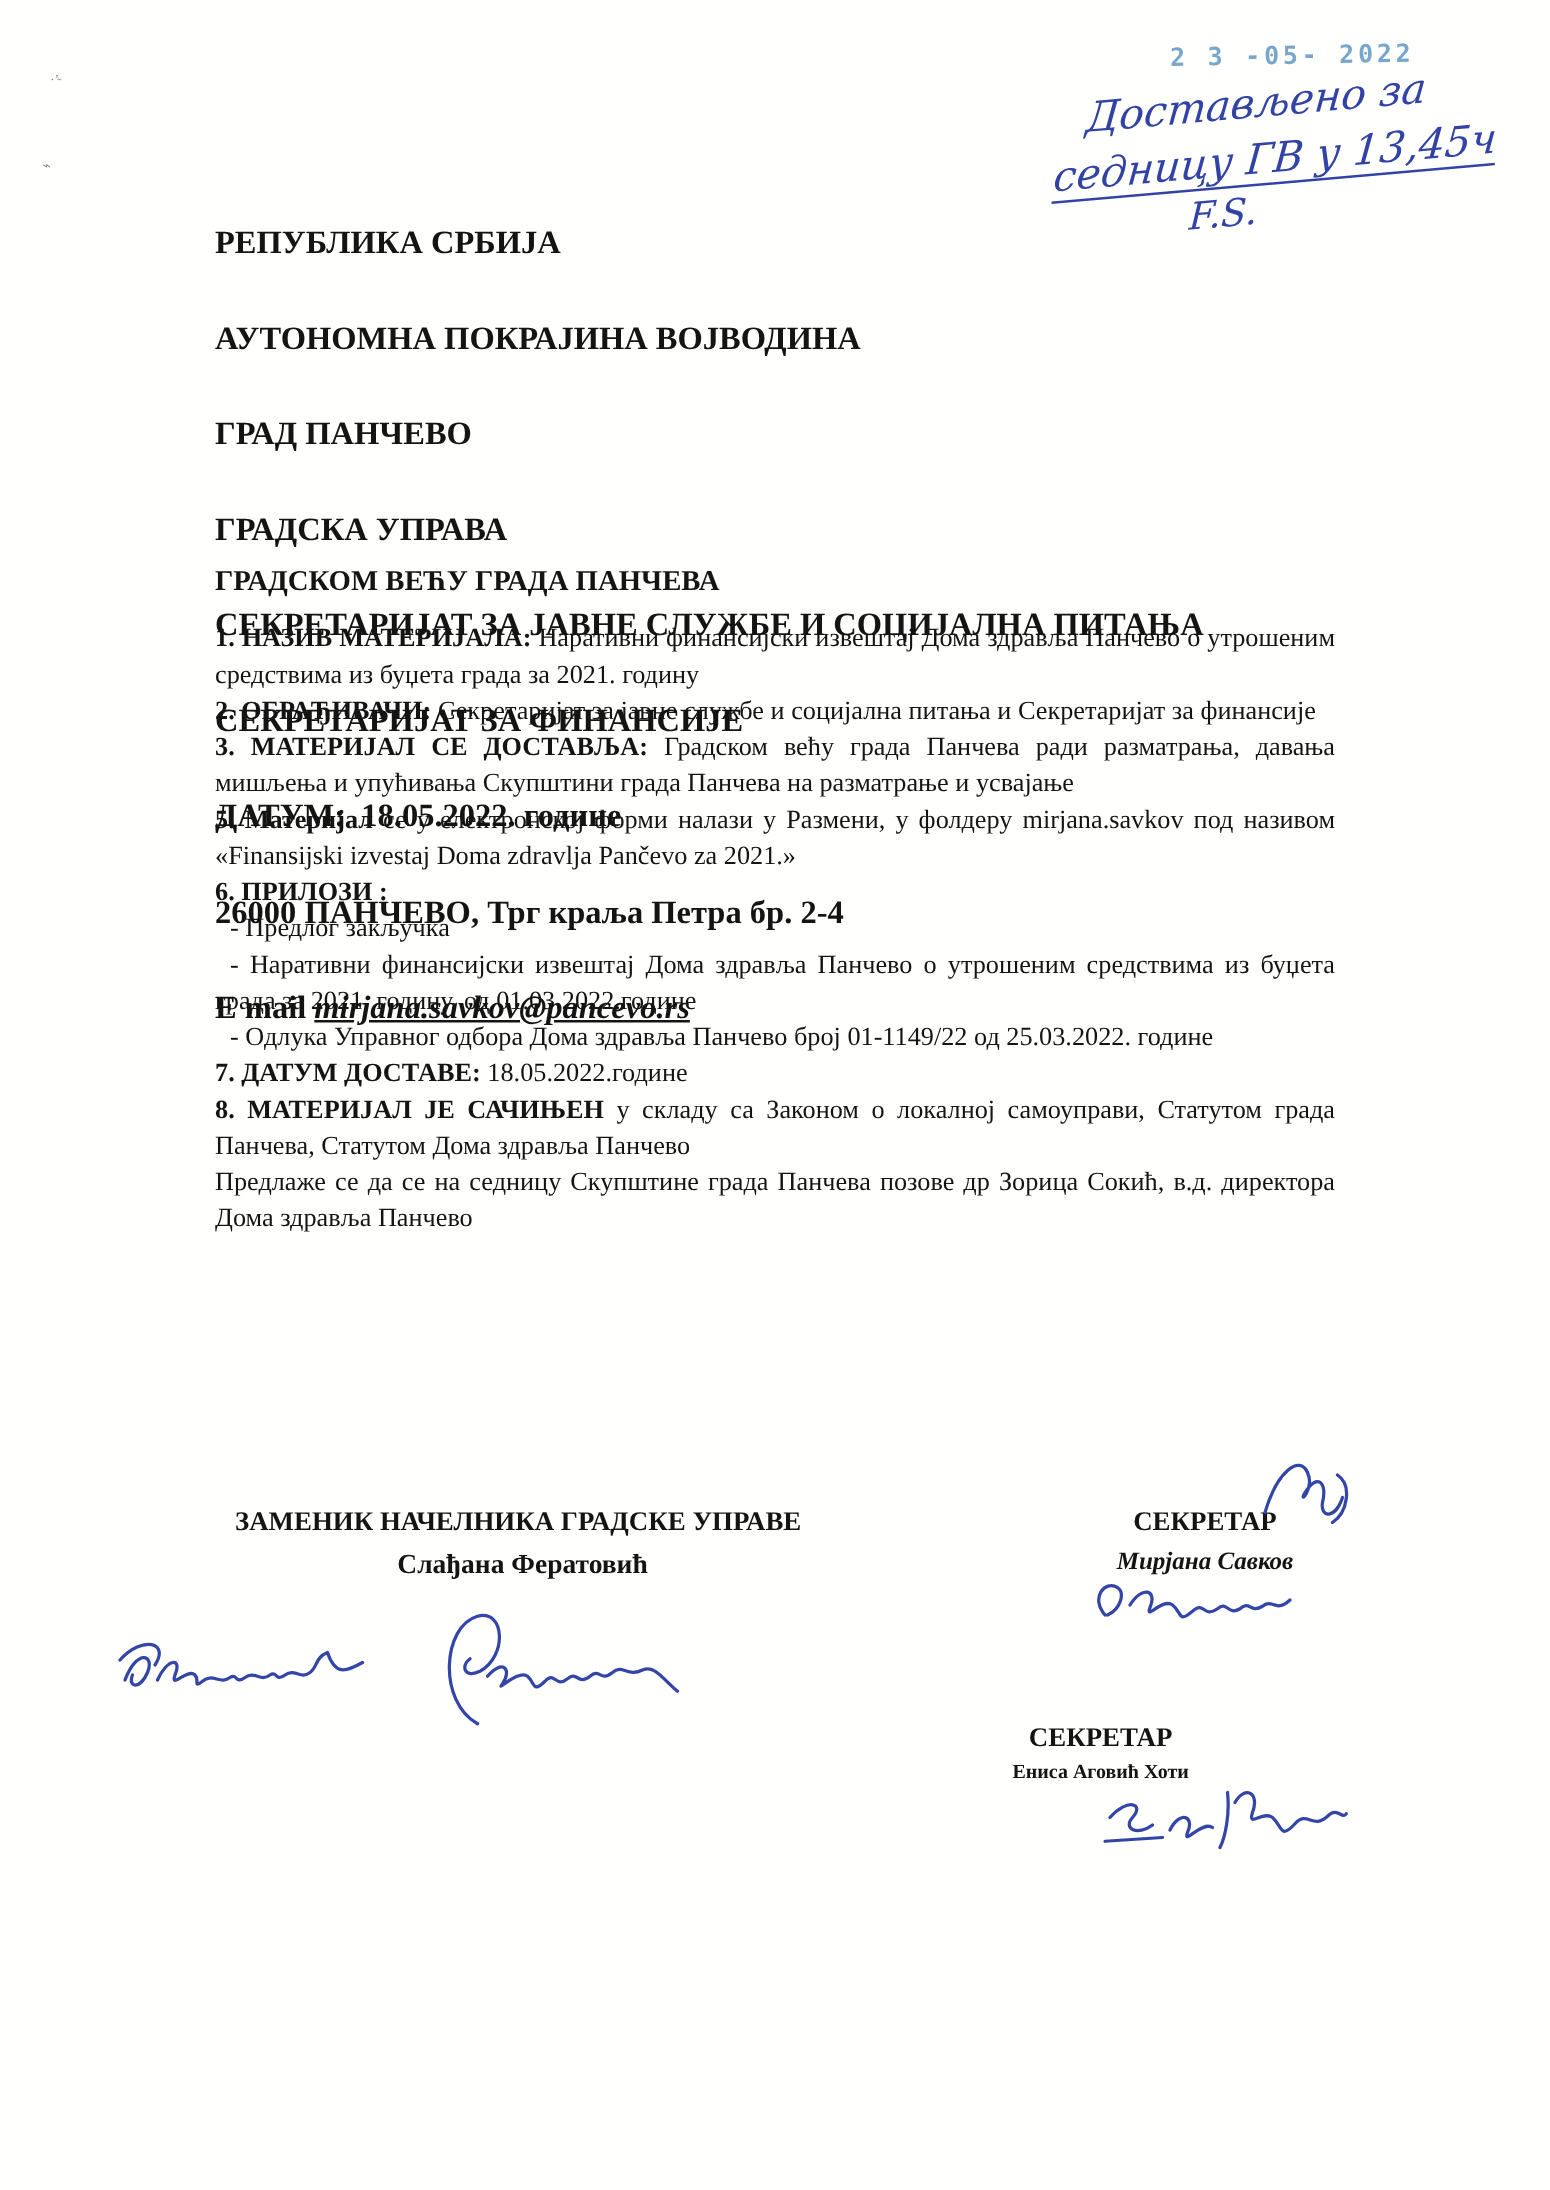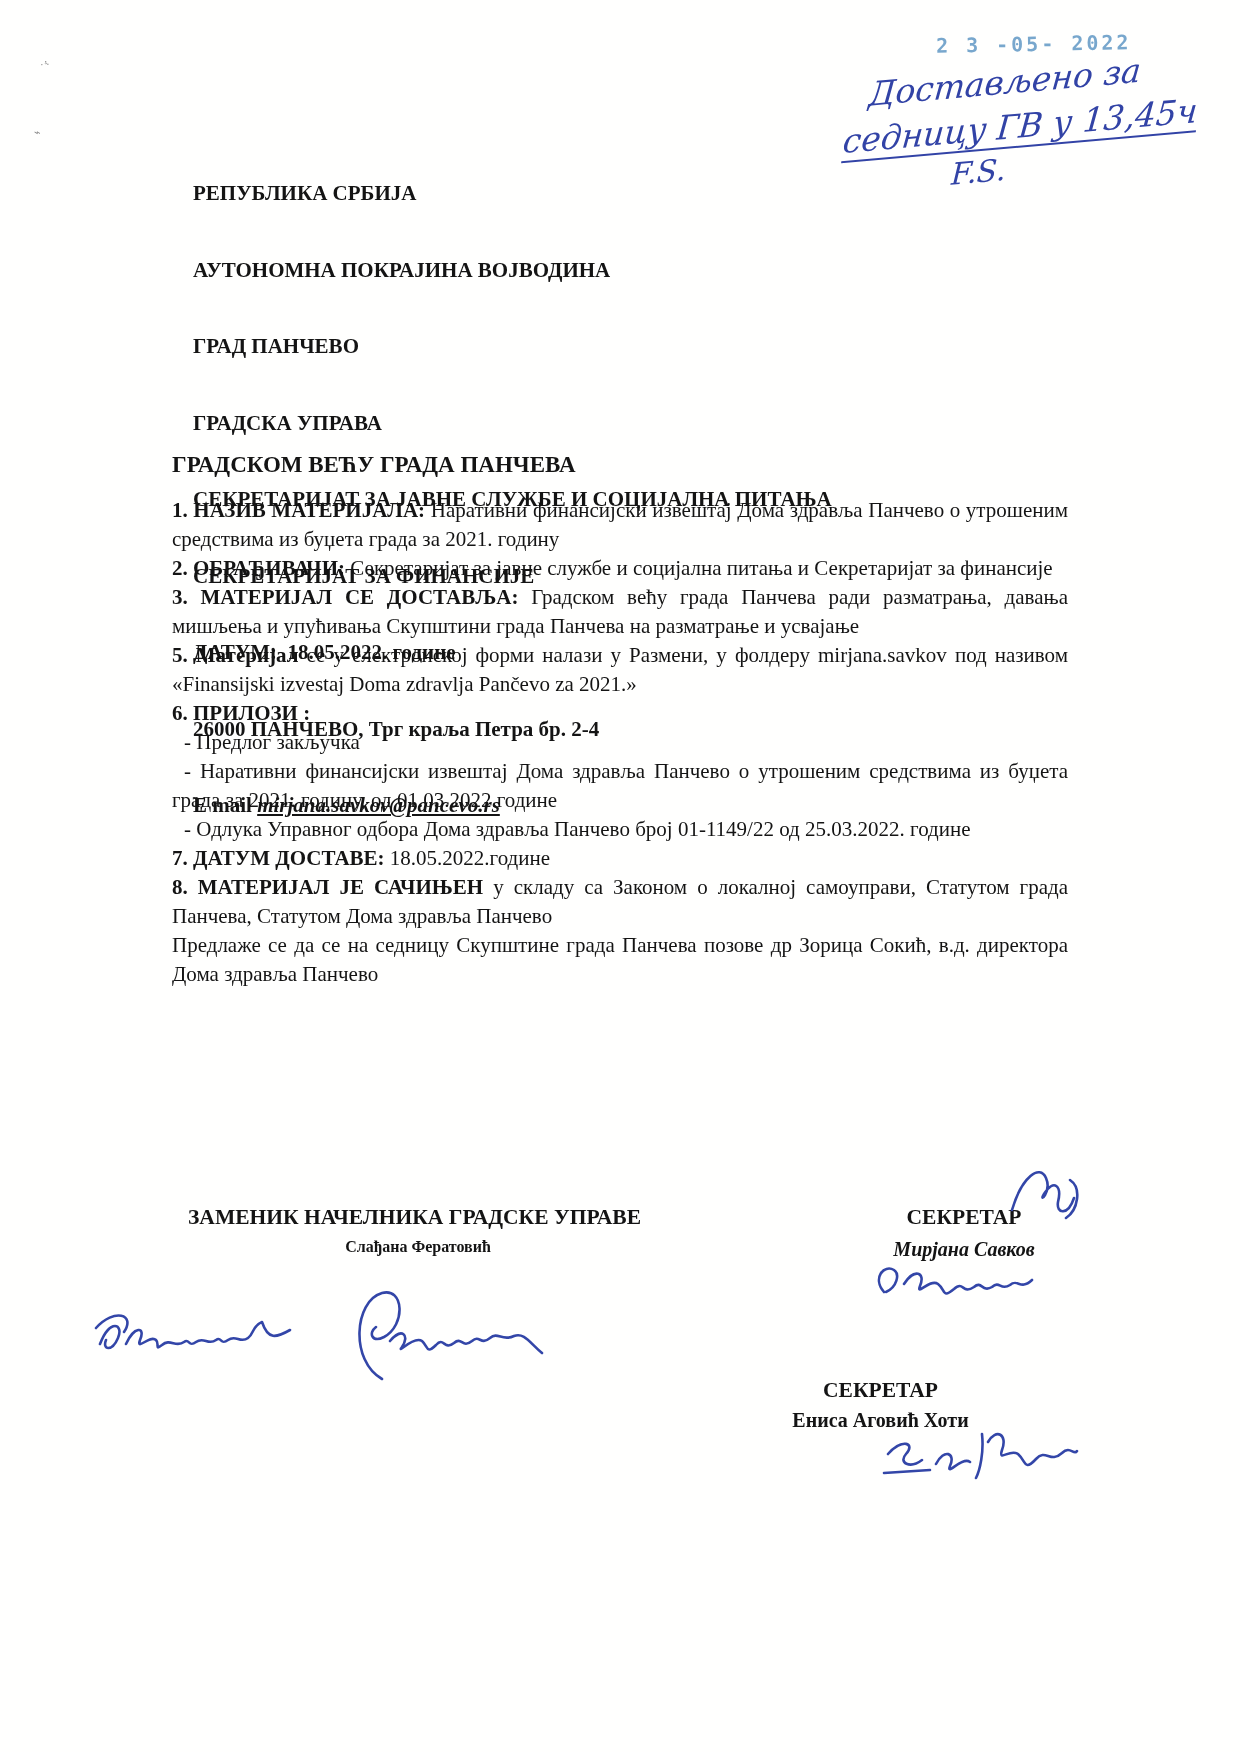--- a/index.html
+++ b/index.html
@@ -39,24 +39,23 @@
   }
   .hand-note .l1{font-size:33px; transform:skewX(-10deg); margin-left:30px;}
   .hand-note .l2{font-size:33px; transform:skewX(-10deg); border-bottom:0px;}
   .hand-note .l2 u{text-decoration:none;border-bottom:2px solid #3243a6;}
   .hand-note .initials{font-size:30px; margin-left:105px; transform:skewX(-8deg);}
   
   .header{
     position:absolute;
     left:172px; top:130px;
     font-weight:bold;
-    font-size:21px;
+    font-size:26px;
     line-height:25.5px;
     white-space:pre-wrap;
-    margin-left:21px;
   }
   .header .email{
     font-style:italic;
     text-decoration:underline;
   }
   
   .addressee{
     position:absolute;
     left:172px; top:452px;
     font-weight:bold;
@@ -80,33 +79,33 @@
     position:absolute;
     left:172px; top:1205px;
     width:896px;
     display:flex;
     justify-content:space-between;
     font-weight:bold;
     font-size:21.5px;
     margin-left:16px;
   }
   .sig-left{width:630px; text-align:left;}
-  .sig-left .name{ text-align:center; width:460px; margin-top:8px; font-size:16px;}
+  .sig-left .name{ text-align:center; width:460px; margin-top:8px; font-size:22px;}
   .sig-right{width:240px; text-align:center;}
   .sig-right .name{margin-top:8px; font-size:20px; white-space:nowrap;font-style:italic;}
   
   .sig-bottom{
     position:absolute;
     left:768px; top:1378px;
     width:225px;
     text-align:center;
     font-weight:bold;
     font-size:21.5px;
   }
-  .sig-bottom .name{margin-top:6px; font-size:20px; white-space:nowrap;}
+  .sig-bottom .name{margin-top:6px; font-size:16px; white-space:nowrap;}
   .ink{position:absolute;}
   .ink path{fill:none;stroke:#3346a8;stroke-width:2.6;stroke-linecap:round;stroke-linejoin:round;}
 </style>
 </head>
 <body>
 
 <div class="page">
 
   <div class="artifact" style="left:40px;top:58px;">·ʼ̴</div>
   <div class="artifact" style="left:34px;top:126px;">⌁</div>

